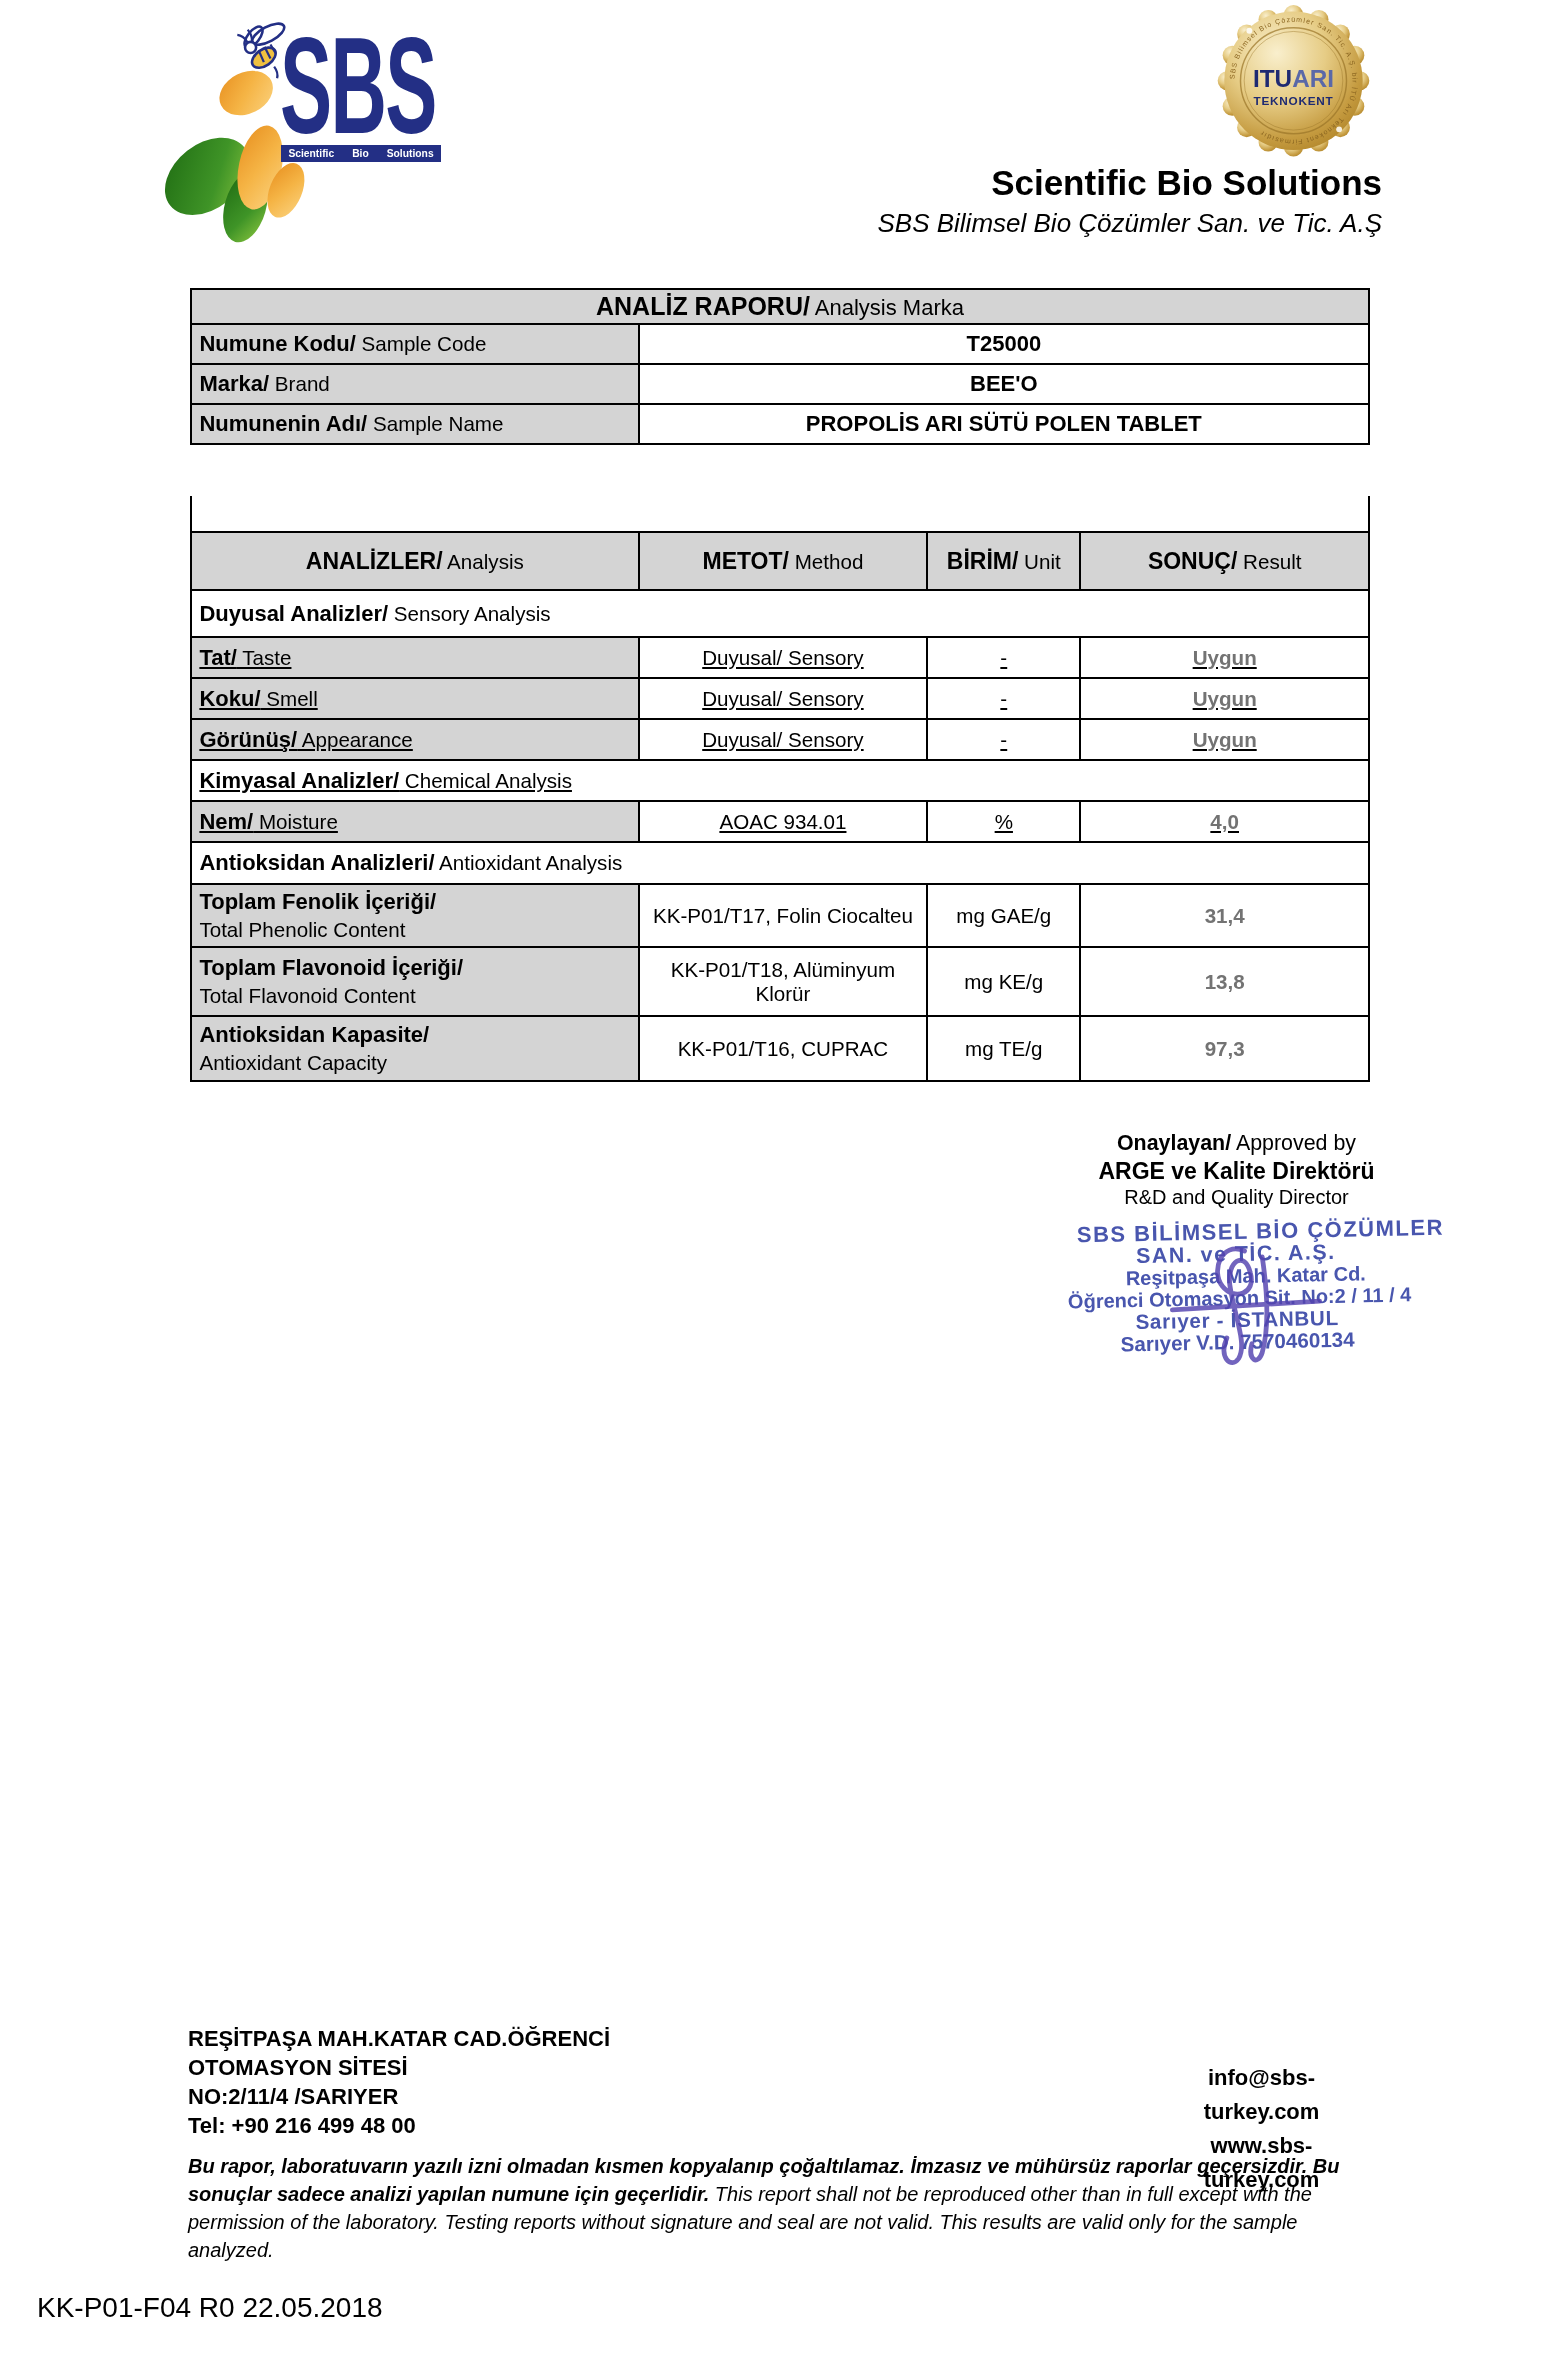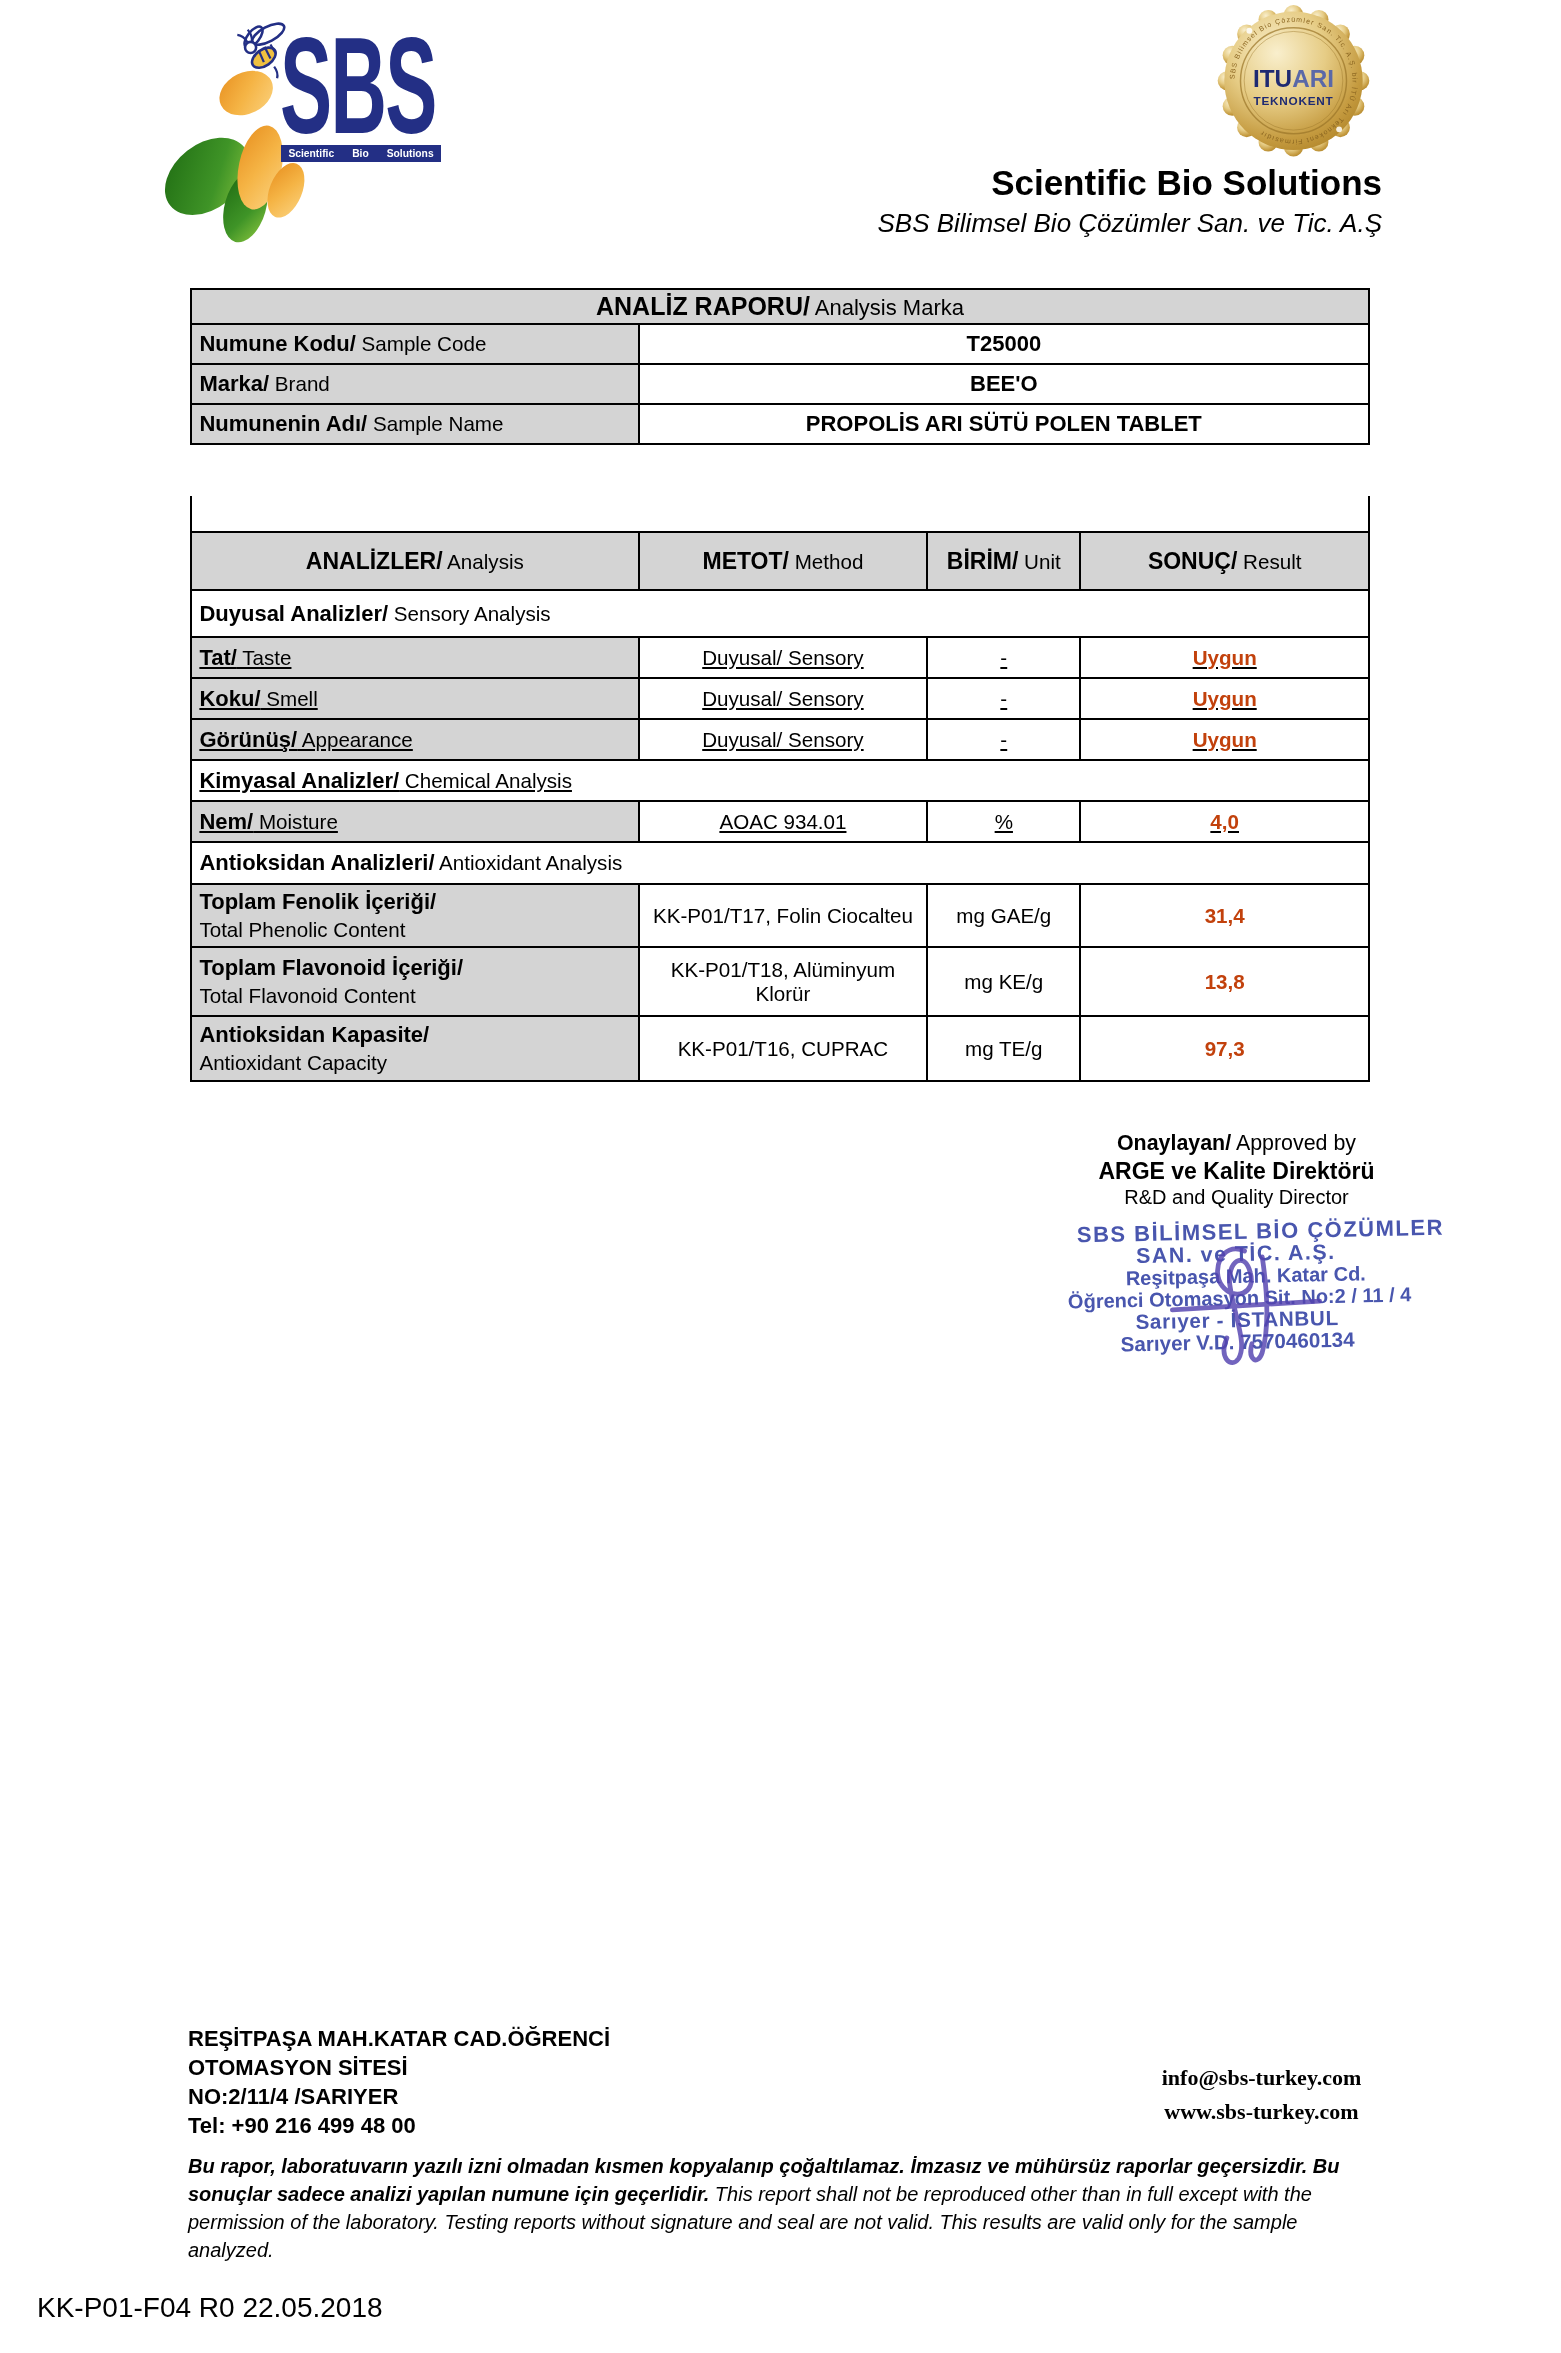--- a/index.html
+++ b/index.html
@@ -54,41 +54,41 @@
   .h-std{height:41px;text-decoration:underline;}
   .h-sec{height:42px;}
   .h-big1{height:63px;}
   .h-big2{height:69px;}
   .h-big3{height:65px;}
   .sec-cell .tr{font-weight:bold;font-size:22px;}
   .name-cell .tr{font-weight:bold;font-size:22px;}
   .name-cell .en{font-size:20.6px;}
   .name-cell .blk{display:block;line-height:28px;}
   .mid{text-align:center;}
-  .result{ text-align:center;font-weight:bold;color:#c2410c;}
+  .result{ text-align:center;font-weight:bold;color:#737373;}
 
   
   .approval{left:1078px;top:1130px;width:317px;text-align:center;}
   .ap-line1{font-size:21.4px;line-height:26.5px;}
   .ap-line1 .tr{font-weight:bold;}
   .ap-line2{font-size:23px;font-weight:bold;line-height:28px;}
   .ap-line3{font-size:20px;line-height:25px;}
   .stamp{margin-top:11.8px;color:#3a48a8;font-weight:bold;transform:rotate(-1.2deg);opacity:.92;}
   .stamp div{line-height:22px;white-space:nowrap;}
   .stamp div:nth-child(1){font-size:22px;letter-spacing:1.5px;}
   .stamp div:nth-child(2){font-size:21.4px;letter-spacing:1.5px;}
   .stamp div:nth-child(3){font-size:20px;margin-left:19px;}
   .stamp div:nth-child(4){font-size:20px;margin-left:-10.3px;}
   .stamp div:nth-child(5){font-size:20.6px;letter-spacing:0.7px;}
   .stamp div:nth-child(6){font-size:20.6px;}
   .signature{position:absolute;left:87px;top:109px;pointer-events:none;}
 
   
   .footer-address{left:188px;top:2024px;font-weight:bold;font-size:22px;line-height:29px;}
-  .footer-contact{left:1154px;top:2061px;width:215px;text-align:center;font-weight:bold;font-size:22px;line-height:34px;font-family:Liberation Serif, serif;}
+  .footer-contact{left:1154px;top:2061px;width:215px;text-align:center;font-weight:bold;font-size:22px;line-height:34px;}
   .disclaimer{left:188px;top:2152px;width:1184px;font-size:20px;font-style:italic;line-height:28px;}
   .disclaimer .tr{font-weight:bold;}
   .form-code{left:37px;top:2292px;font-size:28px;letter-spacing:0px;}
 </style>
 </head>
 <body>
 
 <div class="page">
 
   <div class="abs logo">

